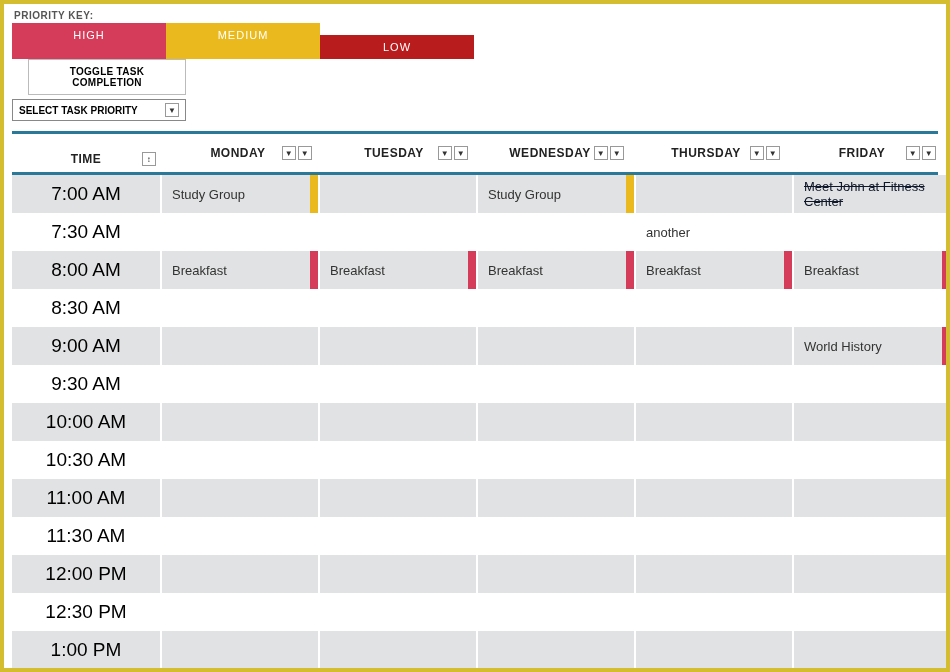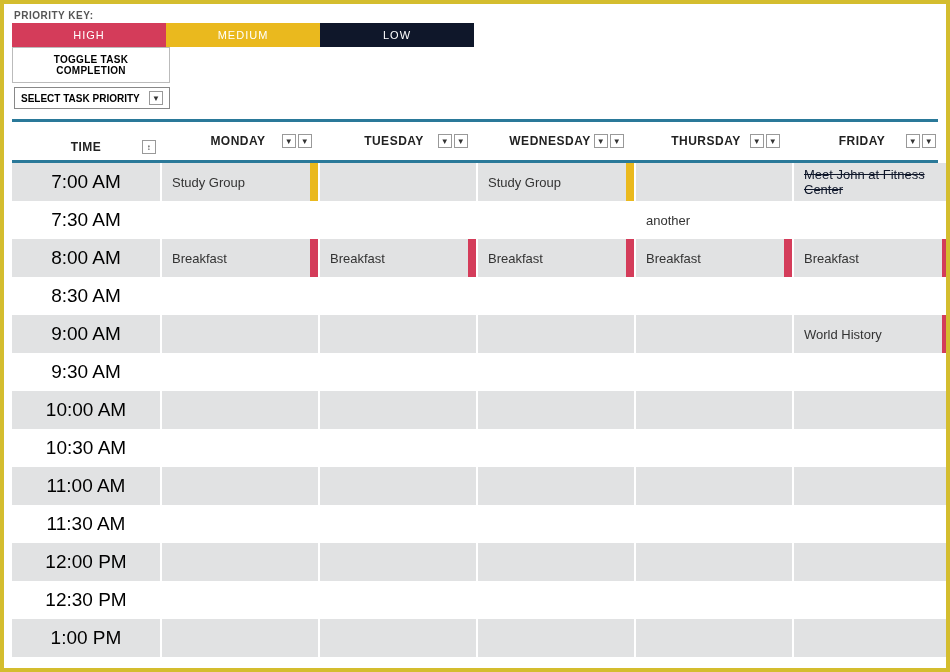--- a/index.html
+++ b/index.html
@@ -34,41 +34,41 @@
     width: 154px;
     padding: 6px 16px;
     text-align: center;
     font-size: 11px;
     font-weight: 500;
     color: #fff;
     letter-spacing: 1px;
   }
   .prio-high { background: #d43c5a; }
   .prio-med  { background: #eab91e; }
-  .prio-low  { background: #0f172a; }
+  .prio-low  { background: #b91c1c; margin-top: 12px; }
 
   .controls { display: flex; flex-direction: column; gap: 4px; align-items: flex-end; }
   .btn {
     font-size: 10px;
     font-weight: 600;
     letter-spacing: 0.3px;
     padding: 6px 26px;
     border: 1px solid #bbb;
     background: #fff;
     cursor: pointer;
     width: 158px;
     text-align: center;
   }
   .select {
     font-size: 10px;
     font-weight: 600;
     padding: 3px 6px;
     border: 1px solid #888;
     background: #fff;
-    width: 156px;
+    width: 174px;
     display: flex;
     justify-content: space-between;
     align-items: center;
     cursor: pointer;
   }
   .select .arrow {
     width: 14px; height: 14px;
     border: 1px solid #999;
     display: flex; align-items: center; justify-content: center;
     font-size: 8px; color: #333;

